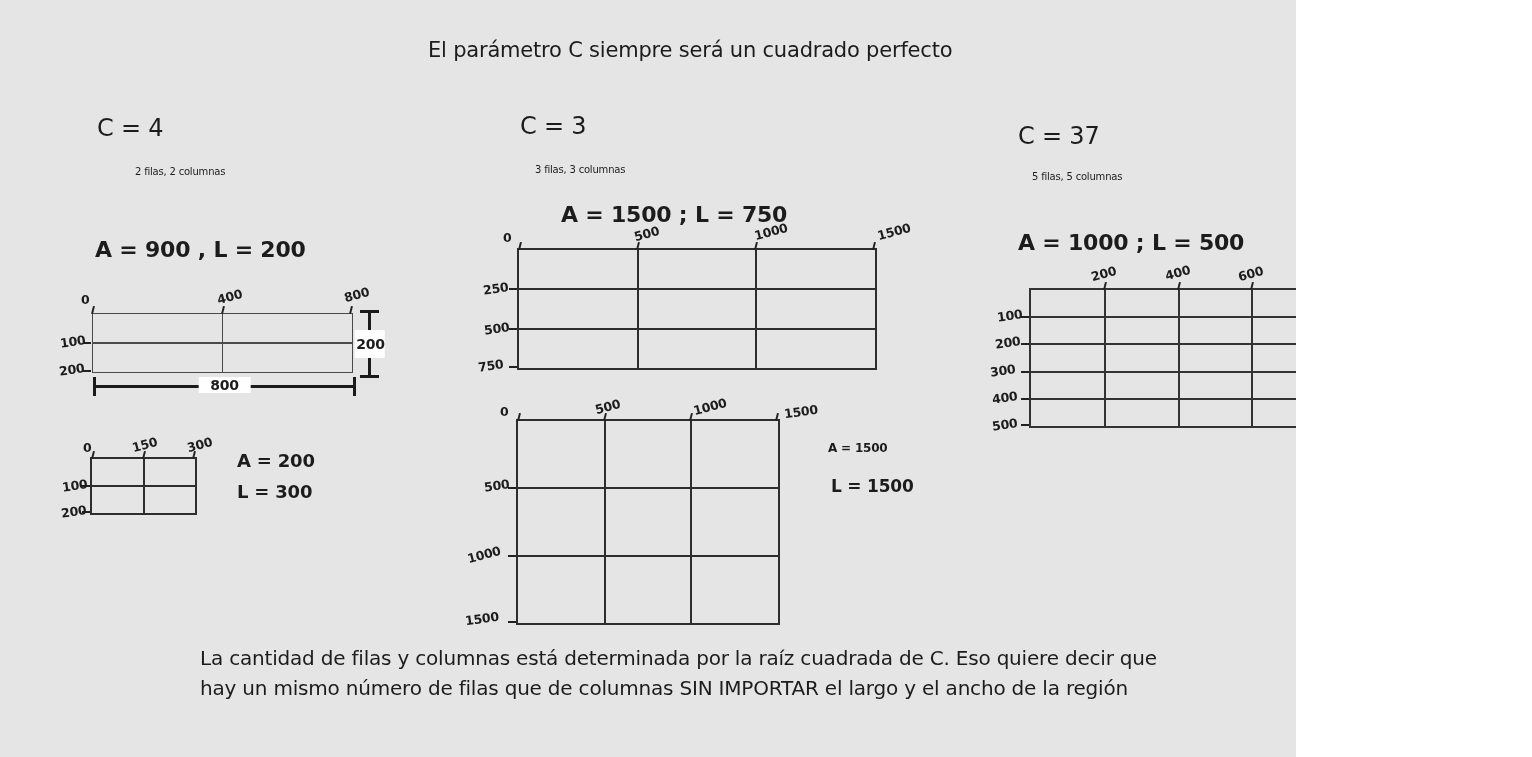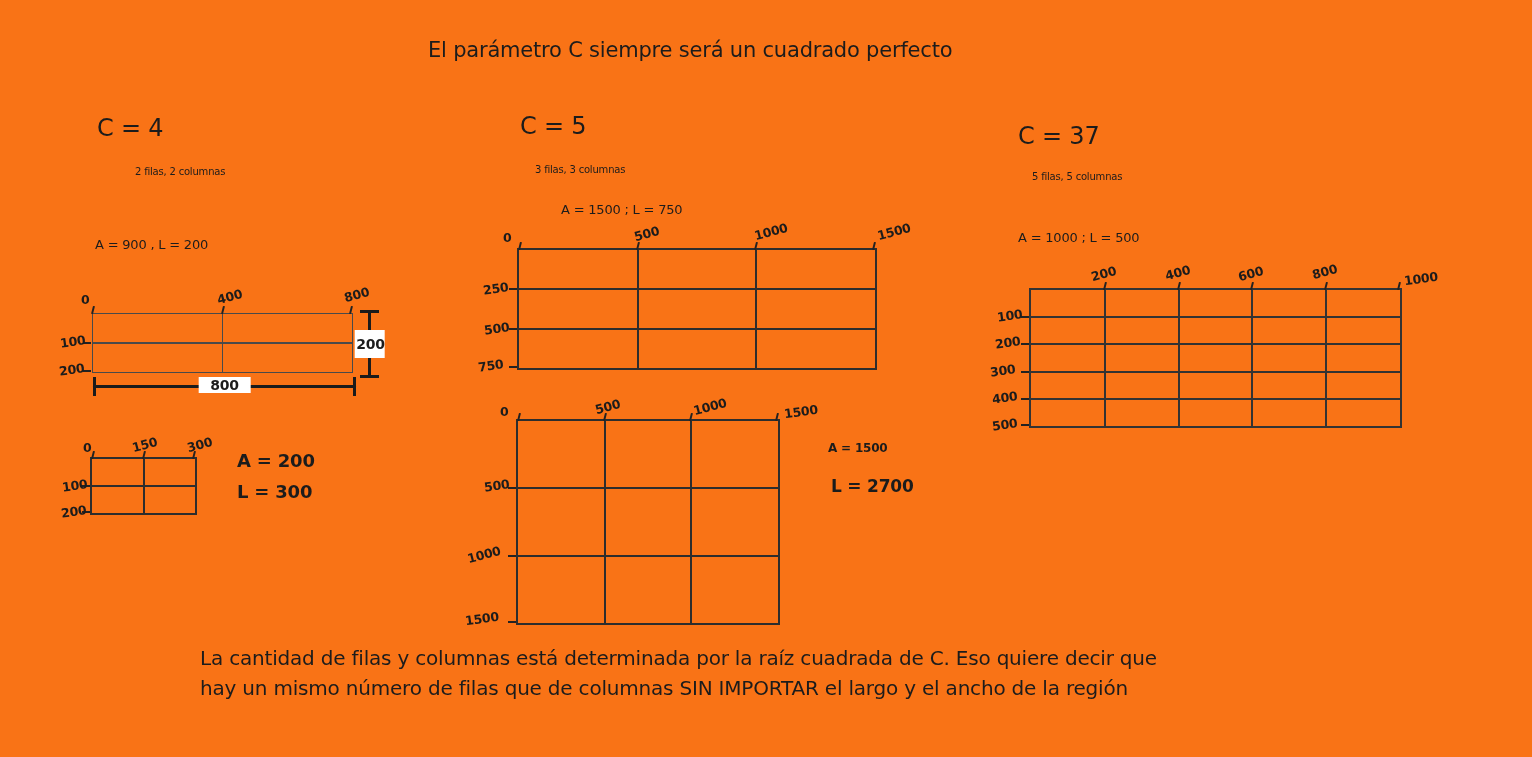--- a/index.html
+++ b/index.html
@@ -1,25 +1,25 @@
 <!DOCTYPE html>
 <html><head>
 <meta charset="utf-8">
 <style>
   html,body { margin:0; padding:0; background:#ffffff; }
   .canvas {
-    position:relative; width:1532px; height:757px; background:#f97316;
+    position:relative; width:1296px; height:757px; background:#e5e5e5;
     font-family:"DejaVu Sans", sans-serif; color:#1c1c1c; overflow:hidden;
     letter-spacing:-0.2px;
   }
   .t { position:absolute; white-space:nowrap; }
   .title   { font-size:21px; }
   .heading { font-size:24px; }
   .sub     { font-size:10px; }
-  .params  { font-size:13px; font-weight:normal; }
+  .params  { font-size:22px; font-weight:bold; }
   .side-label { font-size:18px; font-weight:bold; }
   .footer  { font-size:20px; }
 
   .gridwrap { position:absolute; box-sizing:border-box; }
   .g-dark  { border:2px solid #2d2d2d; }
   .g-gray  { border:1.5px solid #4a4a4a; }
   .g-mid   { border:2px solid #333333; }
   .vline { position:absolute; top:0; bottom:0; width:2px; background:#2d2d2d; }
   .hline { position:absolute; left:0; right:0; height:2px; background:#2d2d2d; }
   .g-gray .vline { width:1.5px; background:#4a4a4a; }
@@ -96,21 +96,21 @@
     <i class="lm" style="top:calc(100% - 2px);"></i>
     <span class="tick" style="left:-9px;top:-19px;">0</span>
     <span class="tick tilt" style="left:calc(50% - 12px);top:-22px;">150</span>
     <span class="tick tilt" style="left:calc(100% - 8px);top:-22px;">300</span>
     <span class="tick tilt-s" style="left:-30px;top:calc(50% - 8px);">100</span>
     <span class="tick tilt-s" style="left:-31px;top:calc(100% - 9px);">200</span>
   </div>
   <div class="t side-label" style="left:237px;top:450px;">A = 200</div>
   <div class="t side-label" style="left:237px;top:481px;">L = 300</div>
 
-  <div class="t heading" style="left:520px;top:112px;">C = 5</div>
+  <div class="t heading" style="left:520px;top:112px;">C = 3</div>
   <div class="t sub" style="left:535px;top:164px;">3 filas, 3 columnas</div>
   <div class="t params" style="left:561px;top:202px;">A = 1500 ;   L = 750</div>
 
   <div class="gridwrap g-dark" style="left:517px;top:248px;width:360px;height:122px;">
     <div class="vline" style="left:calc(33.33% - 1px);"></div>
     <div class="vline" style="left:calc(66.66% - 1px);"></div>
     <div class="hline" style="top:calc(33.33% - 1px);"></div>
     <div class="hline" style="top:calc(66.66% - 1px);"></div>
     <i class="tm" style="left:0;"></i>
     <i class="tm" style="left:calc(33.33% - 1px);"></i>
@@ -142,21 +142,21 @@
     <i class="lm" style="top:calc(100% - 2px);"></i>
     <span class="tick" style="left:-18px;top:-17px;">0</span>
     <span class="tick tilt" style="left:calc(33.33% - 10px);top:-22px;">500</span>
     <span class="tick tilt" style="left:calc(66.66% + 2px);top:-22px;">1000</span>
     <span class="tick tilt-s" style="left:calc(100% + 6px);top:-17px;">1500</span>
     <span class="tick tilt-s" style="left:-34px;top:calc(33.33% - 10px);">500</span>
     <span class="tick tilt" style="left:-51px;top:calc(66.66% - 9px);">1000</span>
     <span class="tick tilt-s" style="left:-53px;top:calc(100% - 12px);">1500</span>
   </div>
   <div class="t side-label" style="left:828px;top:441px;font-size:12px;">A = 1500</div>
-  <div class="t side-label" style="left:831px;top:476px;font-size:17px;">L = 2700</div>
+  <div class="t side-label" style="left:831px;top:476px;font-size:17px;">L = 1500</div>
 
   <div class="t heading" style="left:1018px;top:122px;">C = 37</div>
   <div class="t sub" style="left:1032px;top:171px;">5 filas, 5 columnas</div>
   <div class="t params" style="left:1018px;top:230px;">A = 1000  ;   L = 500</div>
 
   <div class="gridwrap g-mid" style="left:1029px;top:288px;width:373px;height:140px;">
     <div class="vline" style="left:calc(20% - 1px);"></div>
     <div class="vline" style="left:calc(40% - 1px);"></div>
     <div class="vline" style="left:calc(60% - 1px);"></div>
     <div class="vline" style="left:calc(80% - 1px);"></div>

